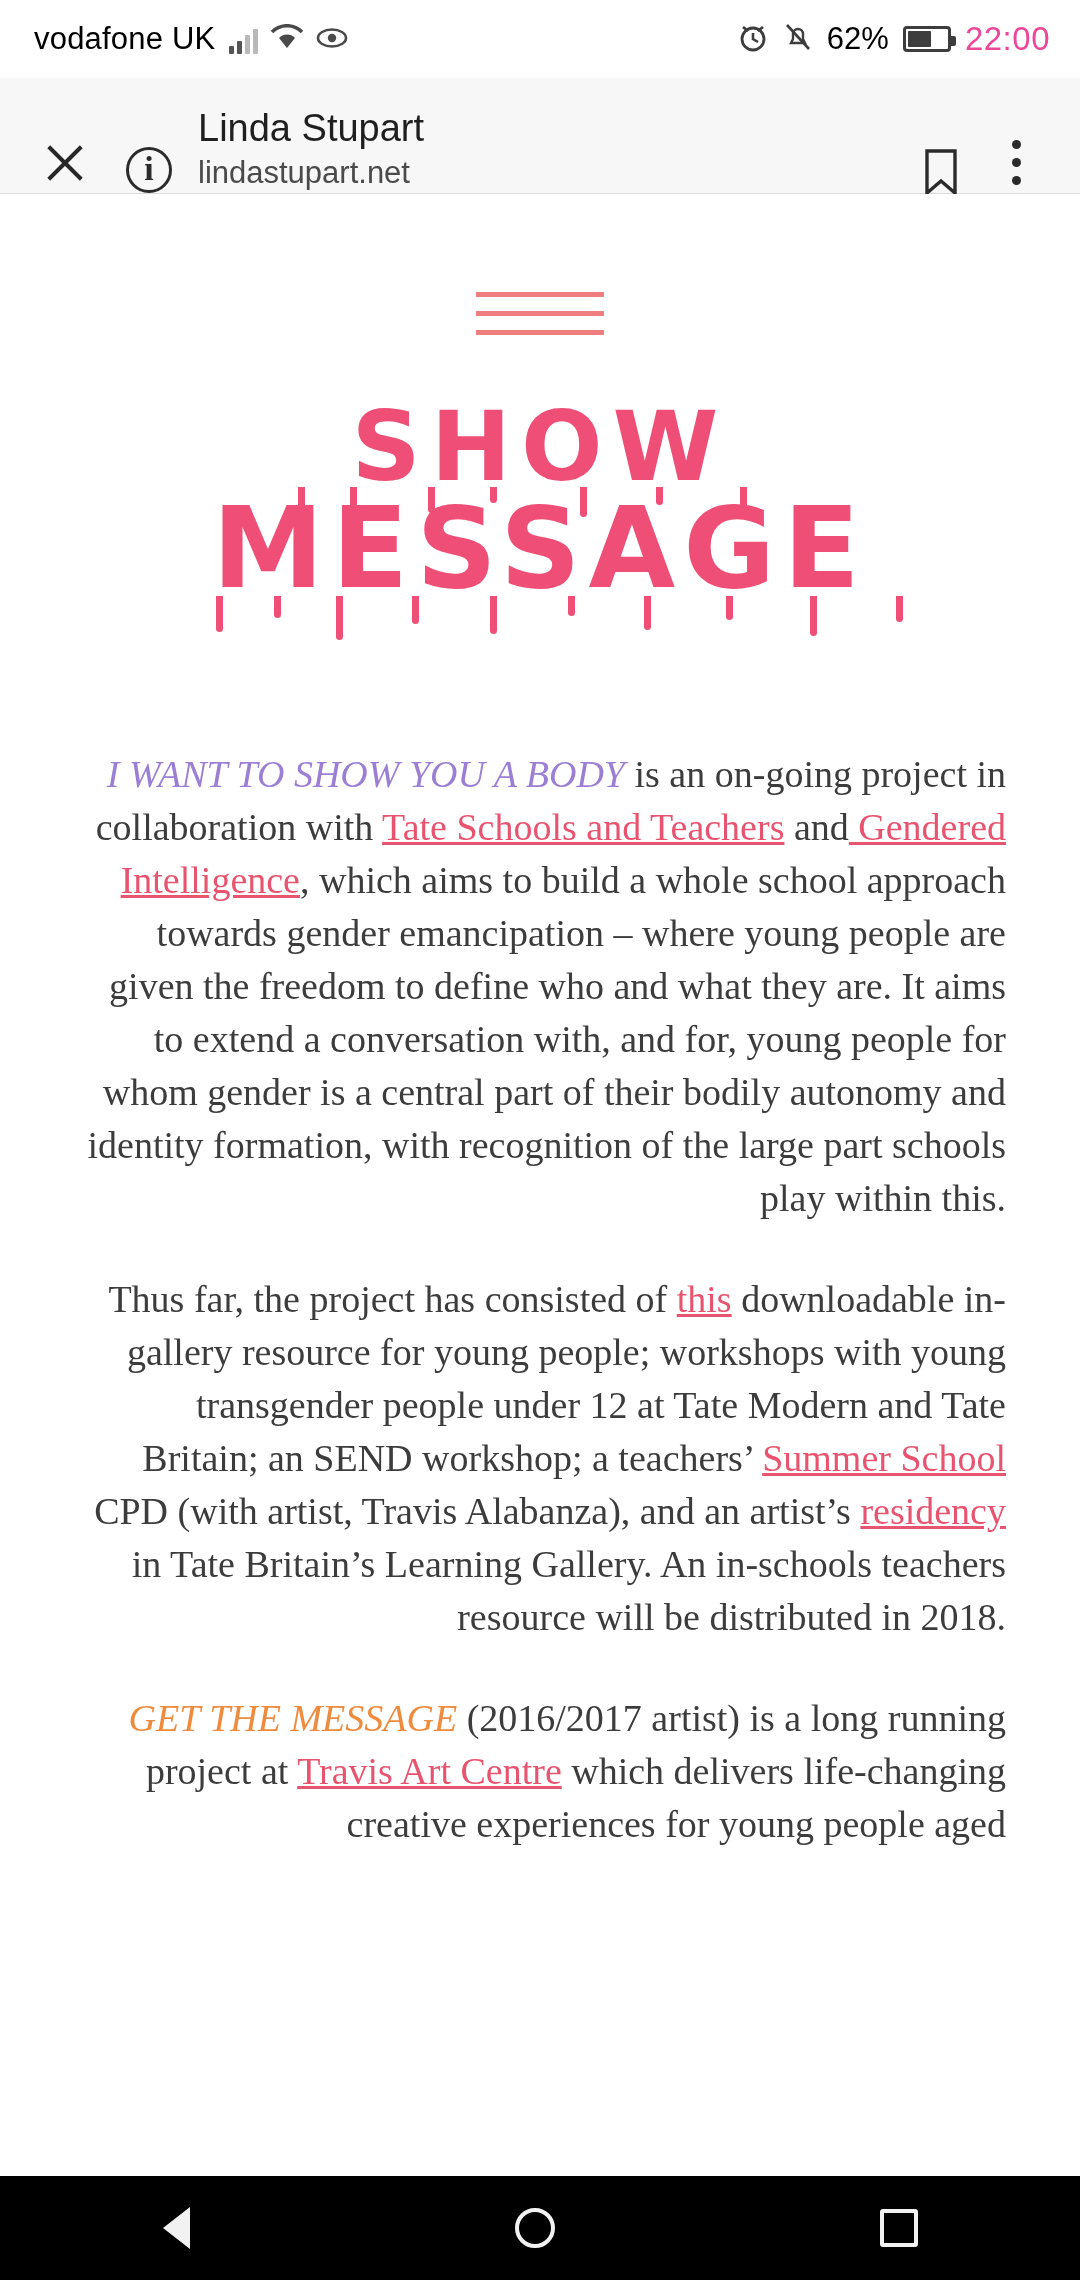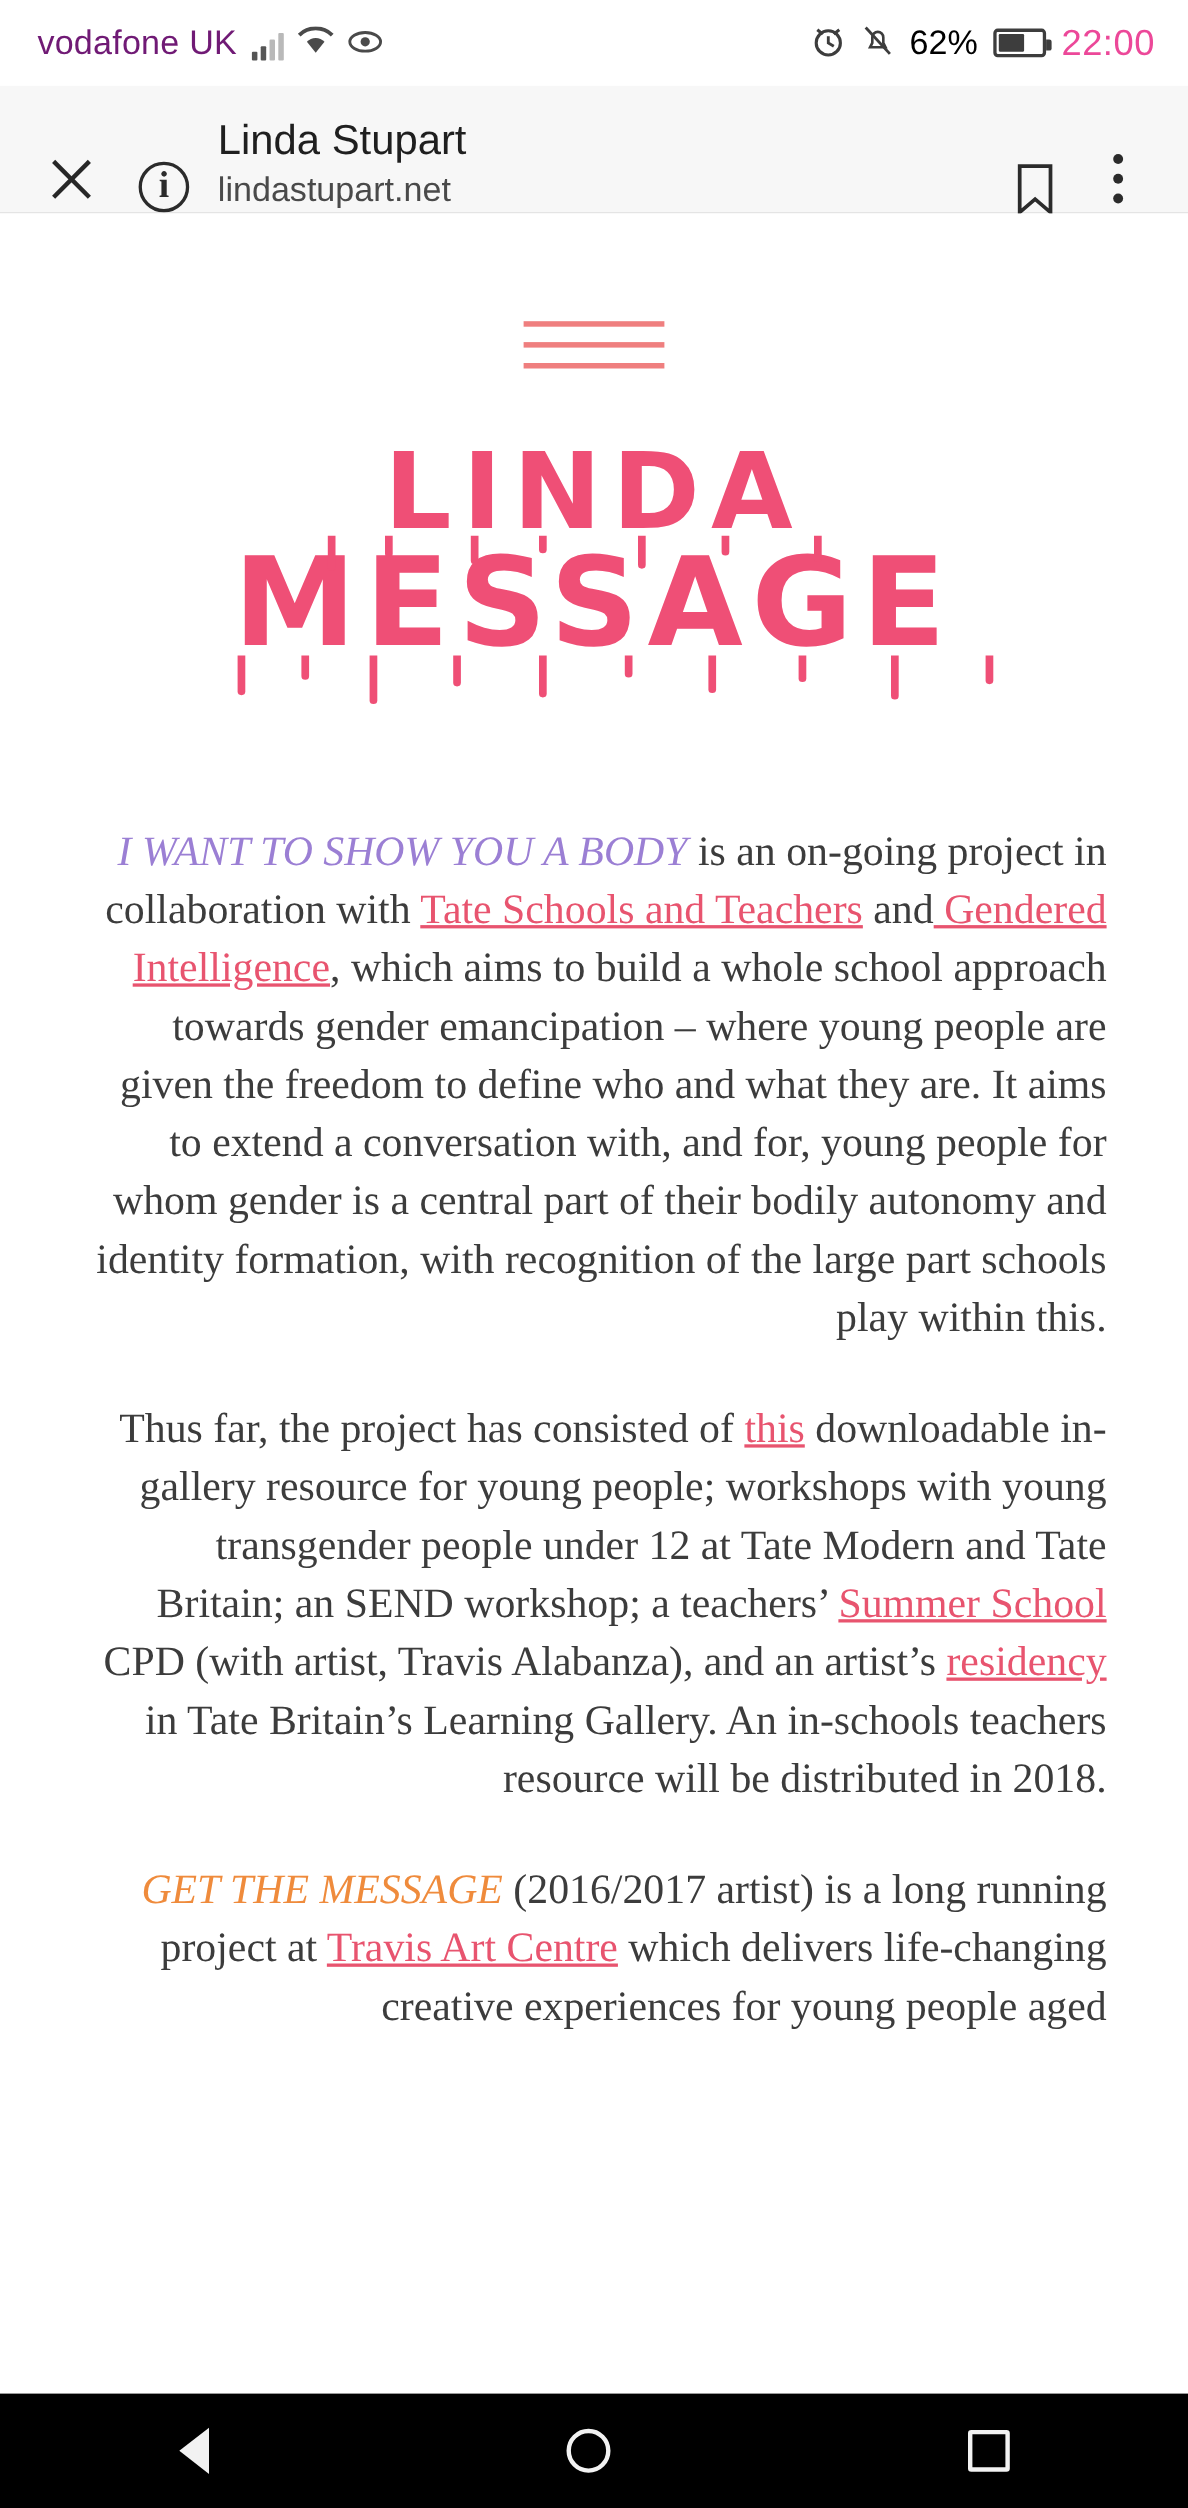--- a/index.html
+++ b/index.html
@@ -23,21 +23,21 @@
     height: 78px;
     background: #ffffff;
     display: flex;
     align-items: center;
     padding: 0 30px 0 34px;
     color: #3b3b3b;
   }
   .sb-carrier {
     font-size: 31px;
     letter-spacing: 0.2px;
-    color: #701a75;
+    color: #000000;
     white-space: nowrap;
   }
   .sb-left-icons {
     display: flex;
     align-items: flex-end;
     gap: 12px;
     margin-left: 14px;
   }
   .sb-right {
     margin-left: auto;
@@ -366,21 +366,21 @@
 
   <div class="page">
 
     <div class="site-hamburger">
       <i></i>
         <i></i>
         <i></i>
     </div>
 
     <div class="logo-wrap">
-      <div class="logo logo-line1">LINDA</div>
+      <div class="logo logo-line1">SHOW</div>
       <div class="drips">
         <div class="drip" style="left:278px;height:32px;"></div>
         <div class="drip" style="left:330px;height:20px;"></div>
         <div class="drip" style="left:408px;height:26px;"></div>
         <div class="drip" style="left:470px;height:16px;"></div>
         <div class="drip" style="left:560px;height:30px;"></div>
         <div class="drip" style="left:636px;height:18px;"></div>
         <div class="drip" style="left:720px;height:24px;"></div>
       </div>
       <div class="logo logo-line2">MESSAGE</div>

